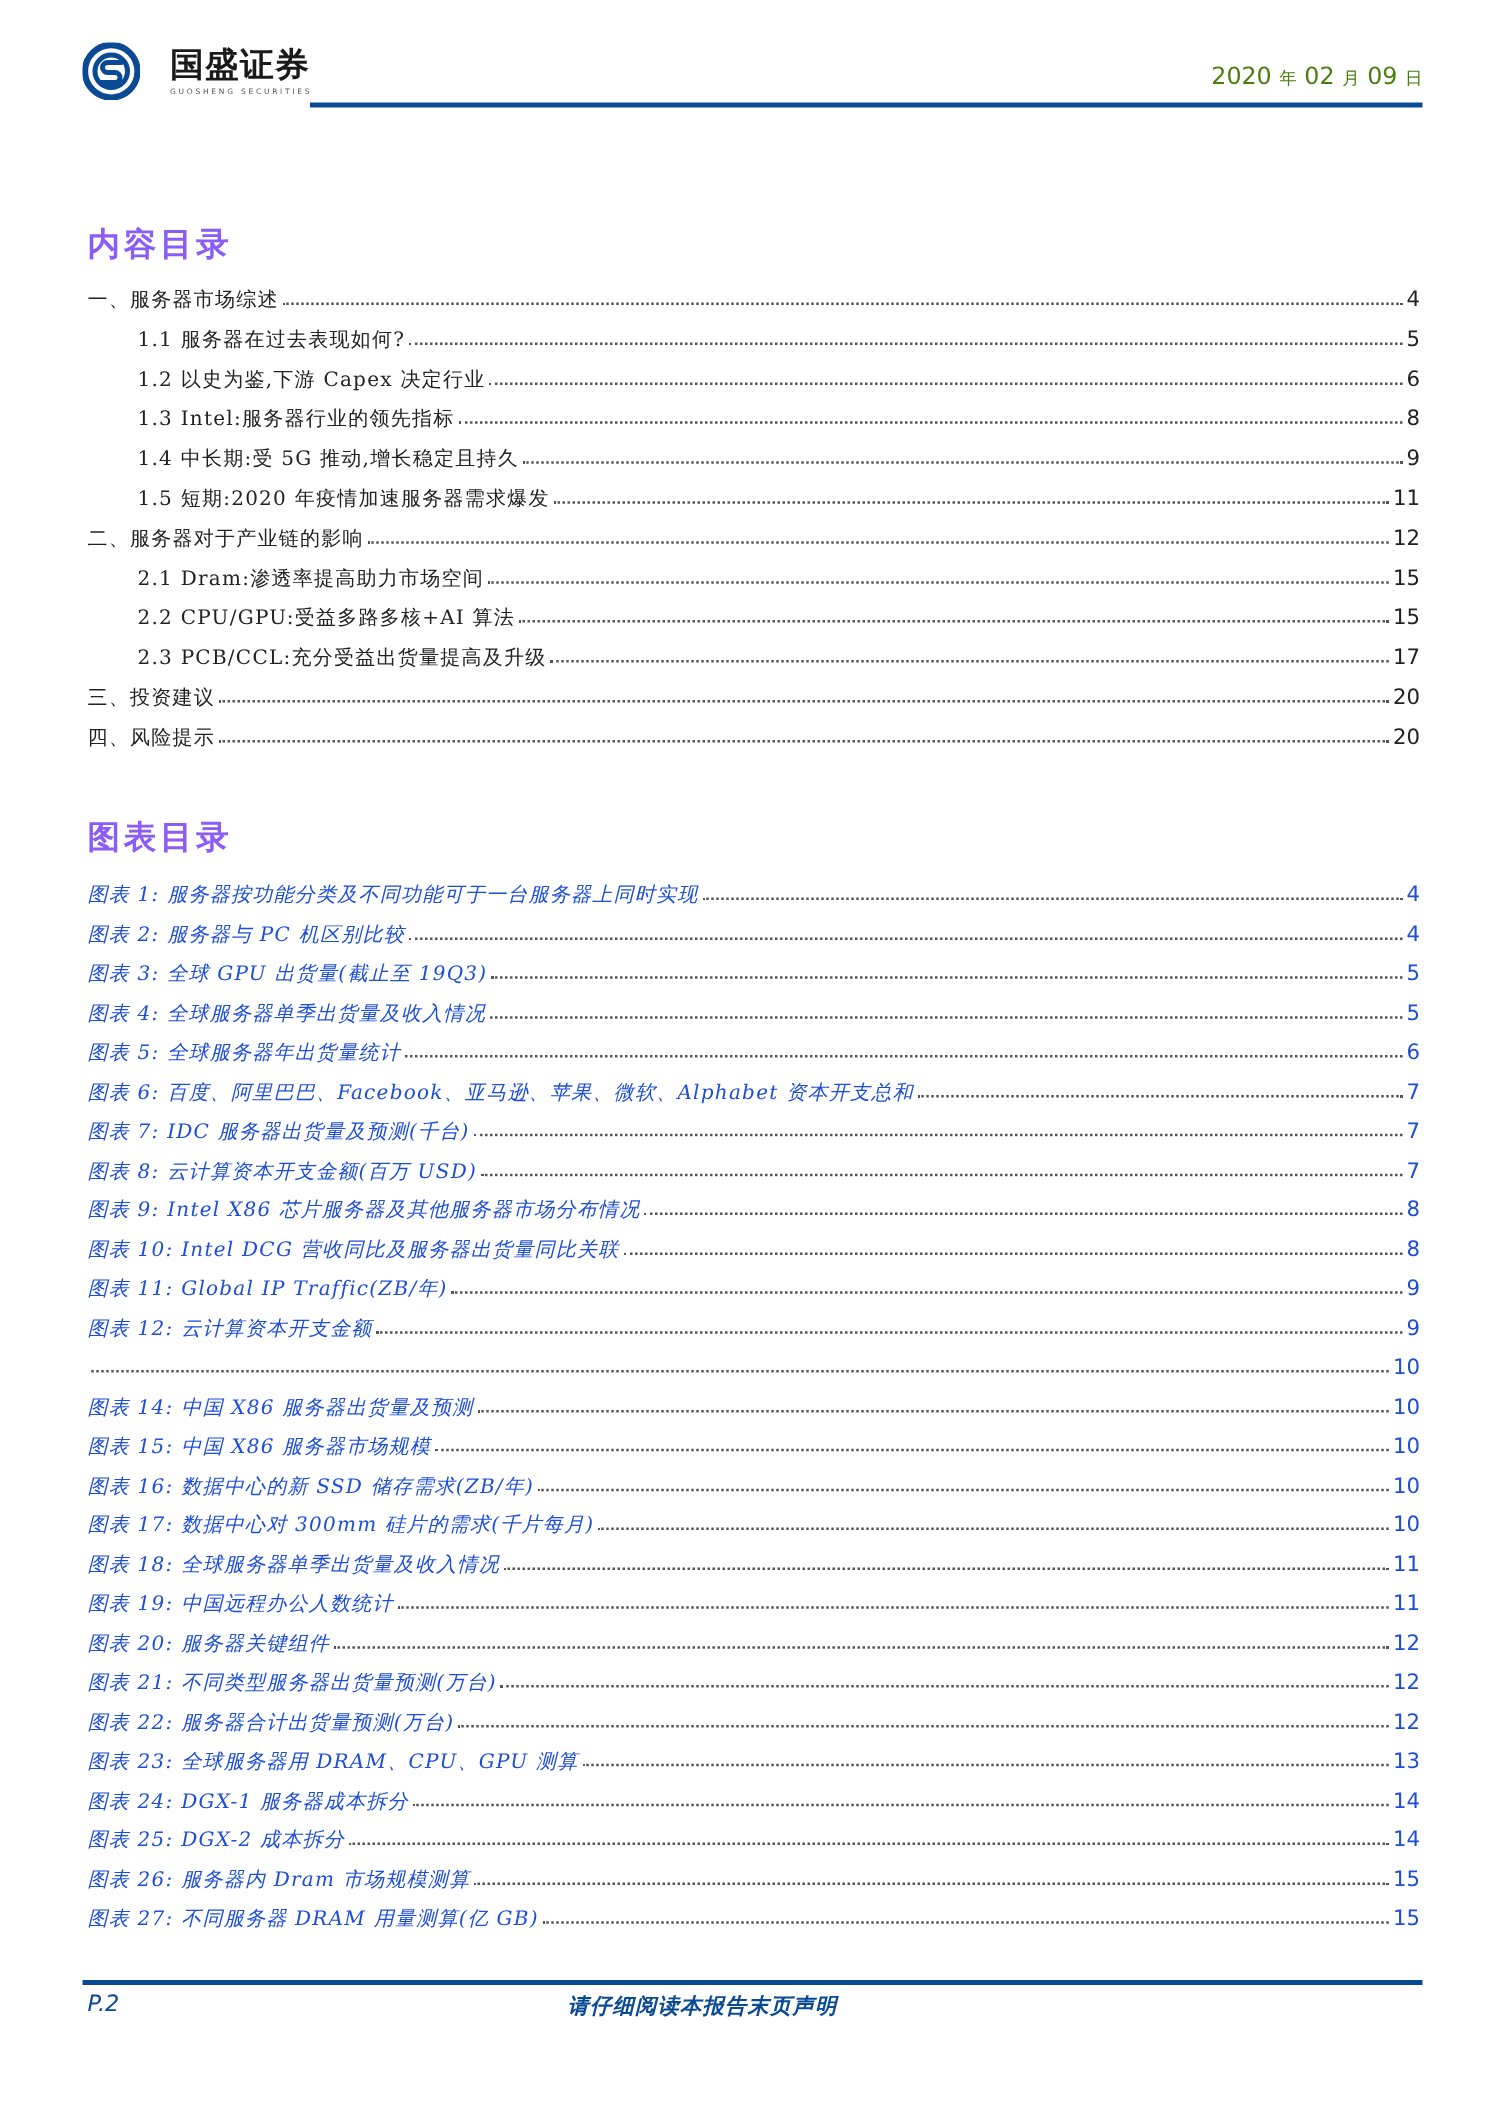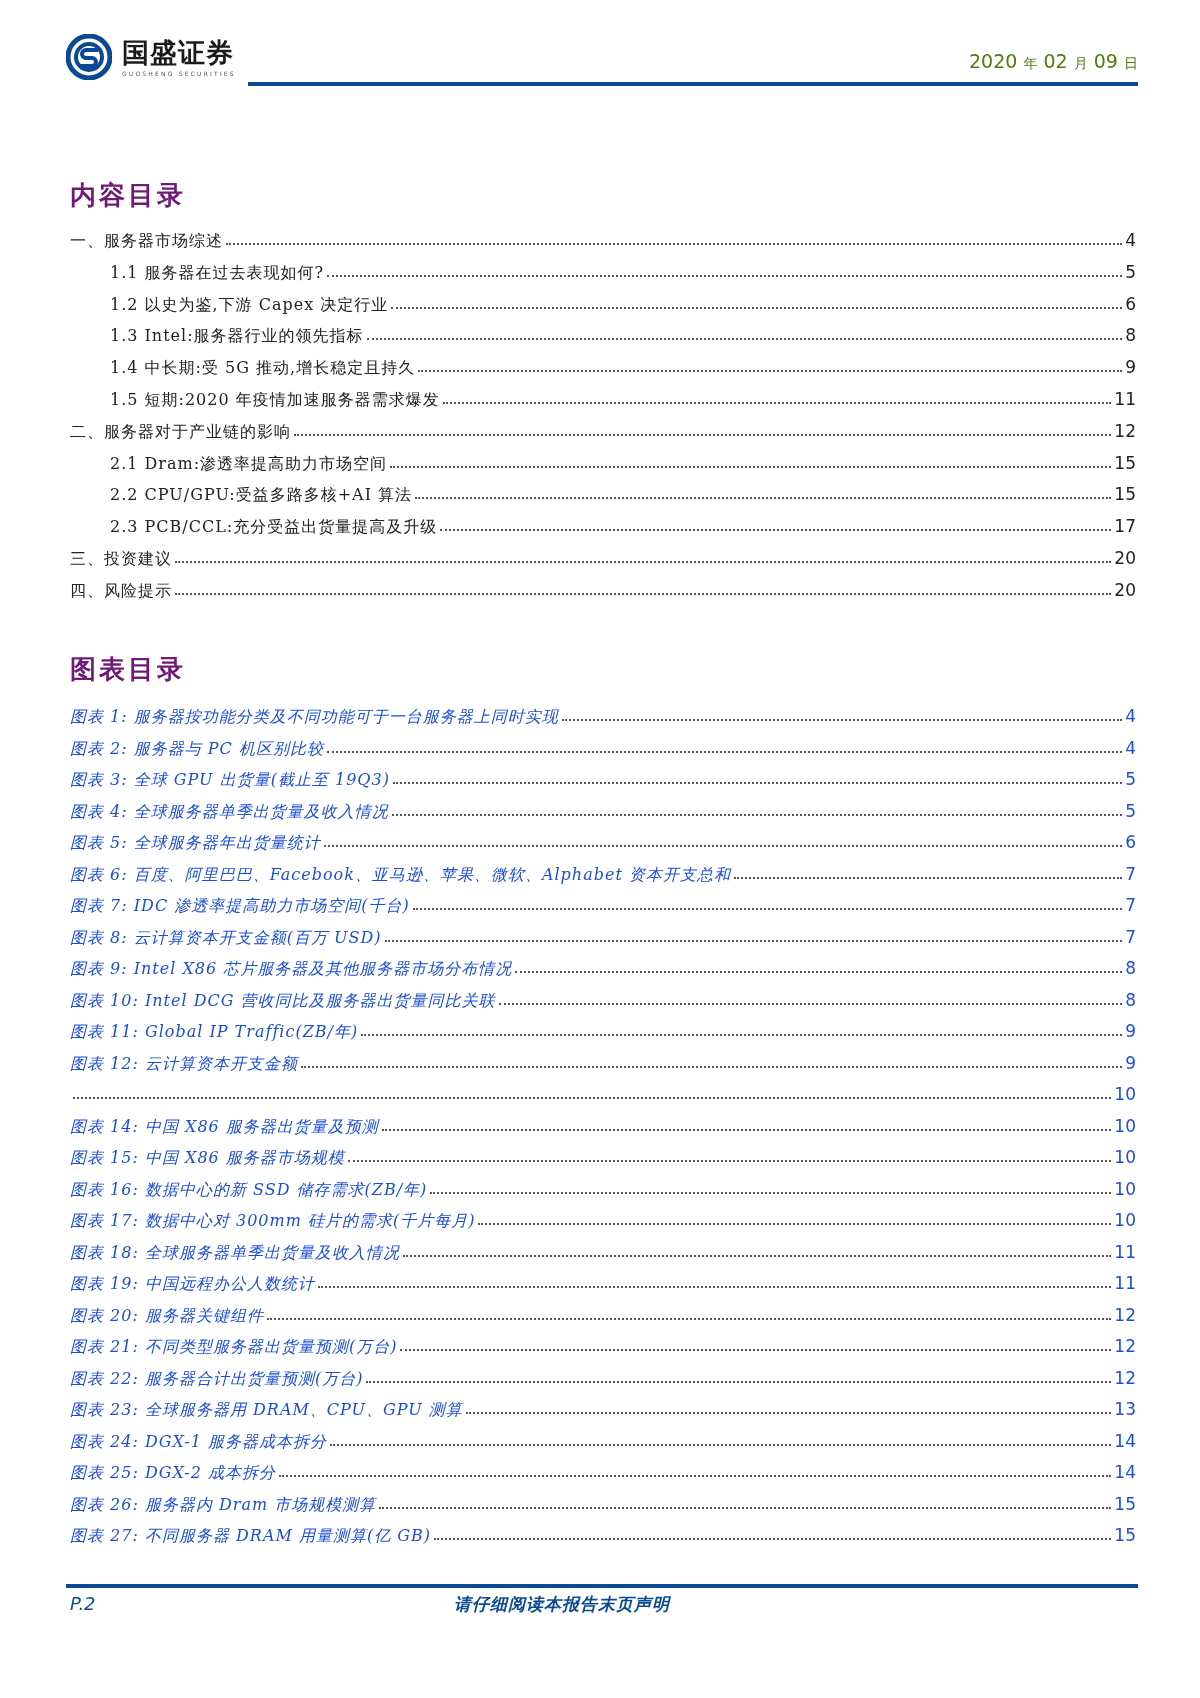--- a/index.html
+++ b/index.html
@@ -2,28 +2,28 @@
 <html><head>
 <meta charset="utf-8">
 <style>
   html, body { margin: 0; padding: 0; background: #ffffff; }
   body { width: 1200px; height: 1698px; position: relative; overflow: hidden;
          font-family: "DejaVu Sans", "Liberation Sans", sans-serif; color: #222; }
 
   .header { position: absolute; left: 0; top: 0; width: 1200px; height: 100px; }
   .logo { position: absolute; left: 66px; top: 34px; display: flex; align-items: center; }
   .logo-mark { width: 46px; height: 46px; }
-  .logo-text { margin-left: 10px; display: flex; flex-direction: column; }
+  .logo-text { margin-left: 24px; display: flex; flex-direction: column; }
   .logo-cn { font-size: 27px; font-weight: bold; color: #1a1a1a; letter-spacing: 1px; line-height: 30px; }
   .logo-en { font-size: 6px; color: #555; letter-spacing: 2.2px; margin-top: 2px; font-family: "DejaVu Sans", sans-serif; }
   .header-rule { position: absolute; left: 248px; top: 82px; width: 890px; height: 4px; background: #0a4a94; }
   .header-date { position: absolute; right: 62px; top: 50px; font-size: 19px; color: #4d7c0f; font-family: "DejaVu Sans", sans-serif; }
   .header-date .small { font-size: 14px; }
 
-  .section-title { position: absolute; left: 70px; font-size: 26px; font-weight: bold; color: #701a75; letter-spacing: 3px; font-family: "DejaVu Serif", serif; }
+  .section-title { position: absolute; left: 70px; font-size: 26px; font-weight: bold; color: #8b5cf6; letter-spacing: 3px; font-family: "DejaVu Serif", serif; }
 
   .toc { position: absolute; left: 70px; width: 1066px; }
   .toc-row { display: flex; align-items: baseline; height: 31.8px; font-size: 16px; color: #222; white-space: nowrap; }
   .toc-row.indent { padding-left: 40px; }
   .toc-label { flex: 0 0 auto; letter-spacing: 1px; font-family: "DejaVu Serif", serif; }
   .leader { flex: 1 1 auto; border-bottom: 2px dotted #555; margin: 0 3px 4px 3px; min-width: 10px; transform: translateY(-1px); }
   .toc-page { flex: 0 0 auto; font-family: "DejaVu Sans", sans-serif; font-size: 17px; }
 
   .fig-row { display: flex; align-items: baseline; height: 31.5px; font-size: 16px; font-style: italic; color: #1d4ed8; white-space: nowrap; }
   .fig-label { flex: 0 0 auto; letter-spacing: 1px; font-family: "DejaVu Serif", serif; }
@@ -151,21 +151,21 @@
       <span class="fig-label">图表 5: 全球服务器年出货量统计</span>
       <span class="leader"></span>
       <span class="fig-page">6</span>
     </div>
   <div class="fig-row">
       <span class="fig-label">图表 6: 百度、阿里巴巴、Facebook、亚马逊、苹果、微软、Alphabet 资本开支总和</span>
       <span class="leader"></span>
       <span class="fig-page">7</span>
     </div>
   <div class="fig-row">
-      <span class="fig-label">图表 7: IDC 渗透率提高助力市场空间(千台)</span>
+      <span class="fig-label">图表 7: IDC 服务器出货量及预测(千台)</span>
       <span class="leader"></span>
       <span class="fig-page">7</span>
     </div>
   <div class="fig-row">
       <span class="fig-label">图表 8: 云计算资本开支金额(百万 USD)</span>
       <span class="leader"></span>
       <span class="fig-page">7</span>
     </div>
   <div class="fig-row">
       <span class="fig-label">图表 9: Intel X86 芯片服务器及其他服务器市场分布情况</span>

